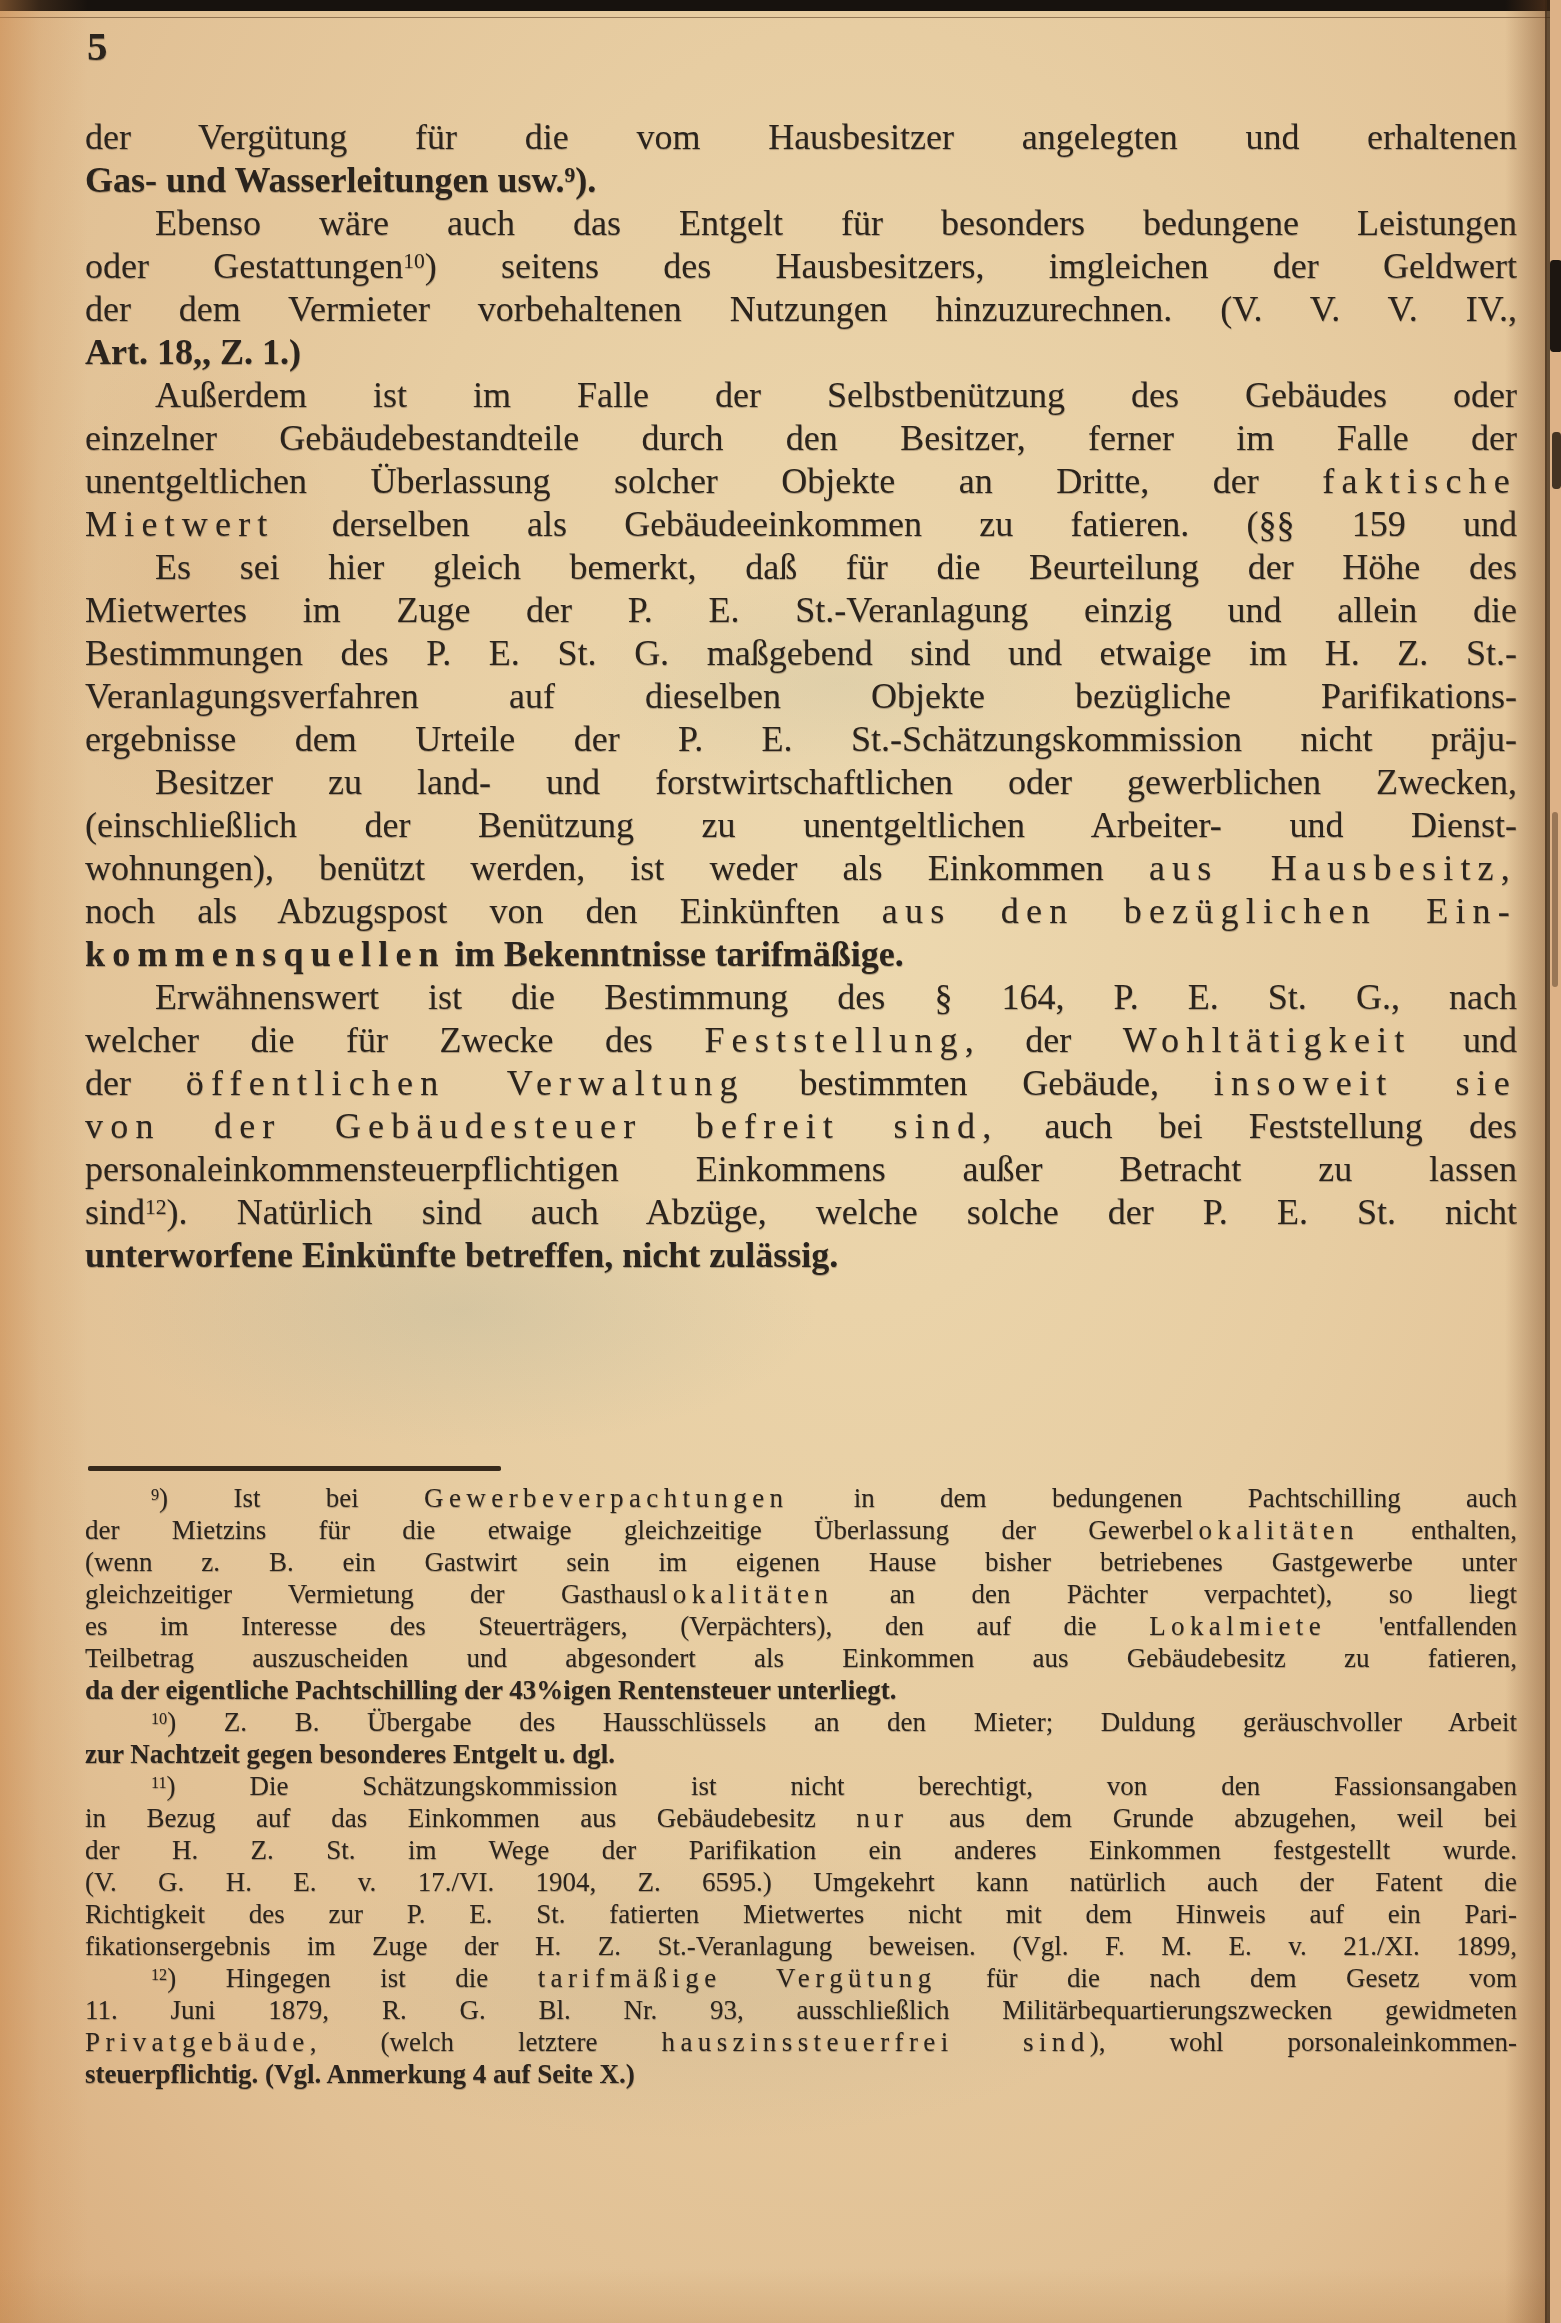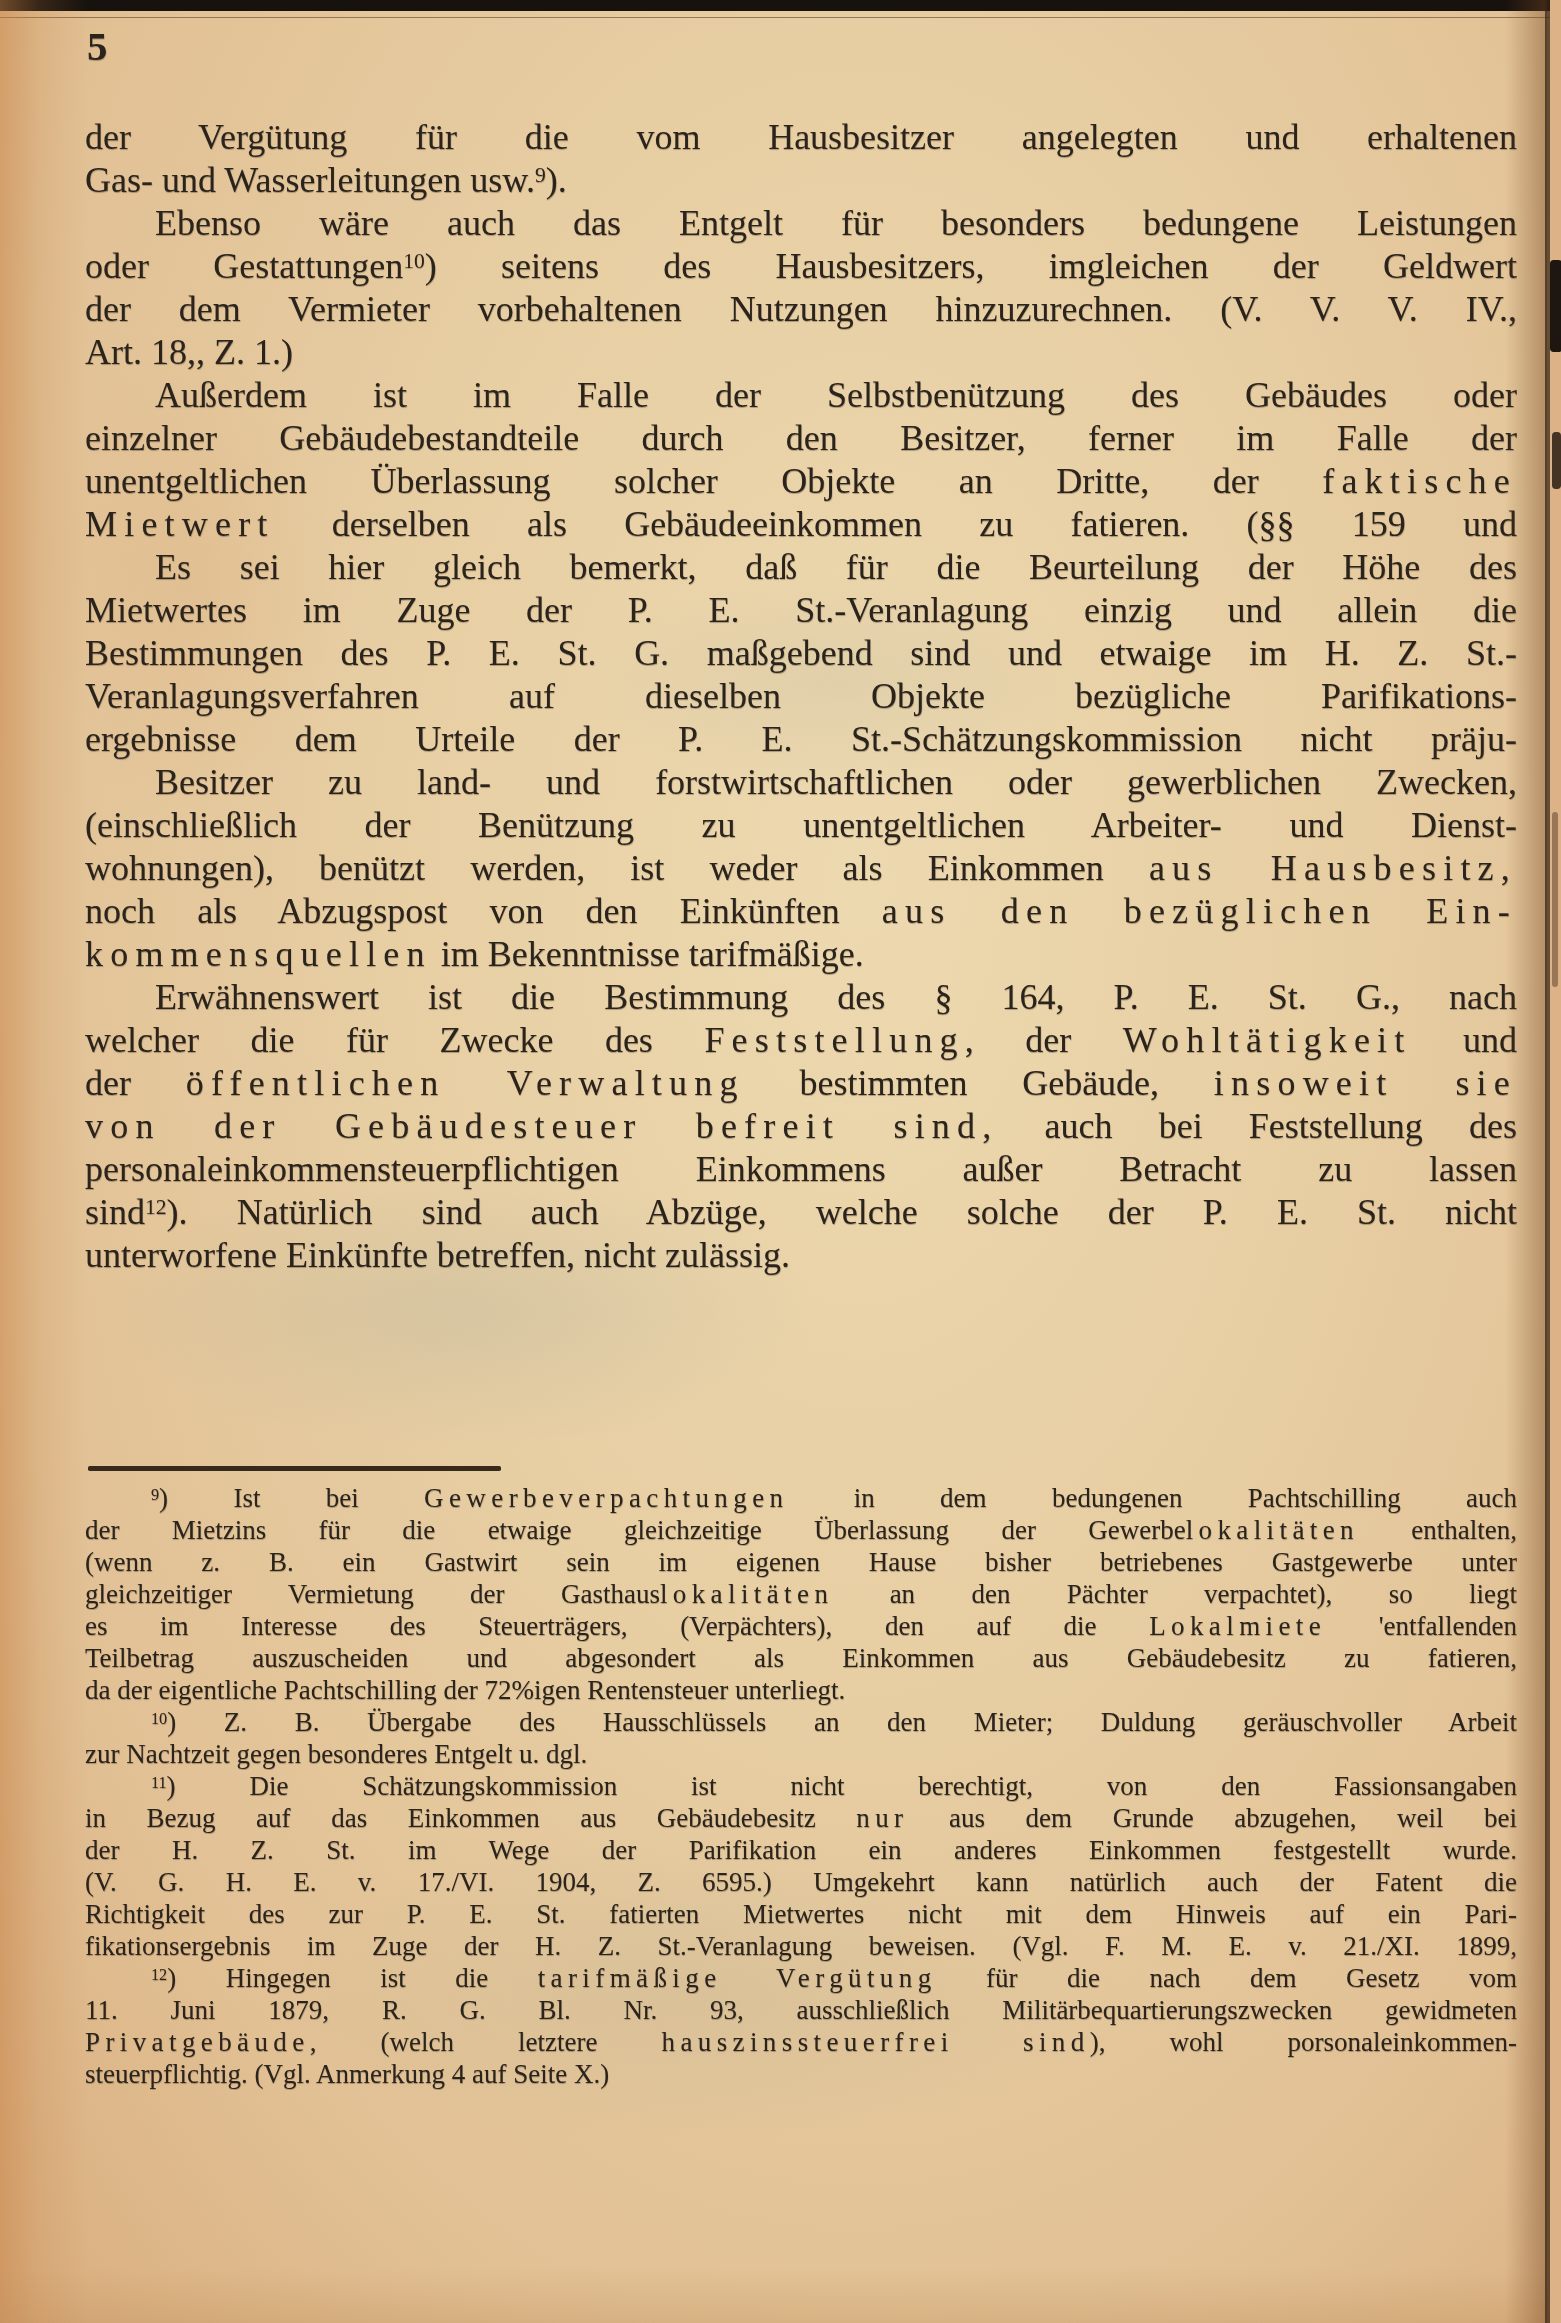--- a/index.html
+++ b/index.html
@@ -38,21 +38,21 @@
     background:radial-gradient(ellipse, rgba(168,162,136,0.18), rgba(168,162,136,0) 70%);}
   .stain.d{left:37px;top:332px;width:305px;height:498px;
     background:radial-gradient(ellipse, rgba(205,152,98,0.16), rgba(205,152,98,0) 70%);}
   
   .page-num{position:absolute;left:87px;top:22px;font-size:41px;font-weight:bold;letter-spacing:0.9px;}
   
   .main-text{position:absolute;left:85px;top:116px;width:1432px;font-size:36px;line-height:43px;}
   .footnotes{position:absolute;left:85px;top:1482px;width:1432px;font-size:27px;line-height:32px;}
   .para{margin:0;}
   .tline{text-align:justify;text-align-last:justify;overflow:hidden;}
-  .tline.last{text-align-last:left;}
+  .tline.last{text-align-last:left;font-weight:bold;}
   .main-text .para.indent .tline:first-child{text-indent:70px;}
   .footnotes .para.indent .tline:first-child{text-indent:66px;}
   .g{letter-spacing:0.2em;}
   .sup{font-size:60%;line-height:0;position:relative;top:-0.45em;letter-spacing:0;}
   .fn-rule{position:absolute;left:88px;top:1466px;width:413px;height:4.6px;background:#372a1c;border-radius:1.8px;}
 </style>
 </head>
 <body>
 
 <div class="scan">
@@ -113,21 +113,21 @@
   <div class="fn-rule"></div>
 
   <div class="footnotes">
       <div class="para indent">
         <div class="tline"><span class="sup">9</span><span>) Ist bei </span><span class="g">Gewerbeverpachtungen</span><span> in dem bedungenen Pachtschilling auch</span></div>
         <div class="tline"><span>der Mietzins für die etwaige gleichzeitige Überlassung der Gewerbe</span><span class="g">lokalitäten</span><span> enthalten,</span></div>
         <div class="tline"><span>(wenn z. B. ein Gastwirt sein im eigenen Hause bisher betriebenes Gastgewerbe unter</span></div>
         <div class="tline"><span>gleichzeitiger Vermietung der Gasthaus</span><span class="g">lokalitäten</span><span> an den Pächter verpachtet), so liegt</span></div>
         <div class="tline"><span>es im Interesse des Steuerträgers, (Verpächters), den auf die </span><span class="g">Lokalmiete</span><span> 'entfallenden</span></div>
         <div class="tline"><span>Teilbetrag auszuscheiden und abgesondert als Einkommen aus Gebäudebesitz zu fatieren,</span></div>
-        <div class="tline last"><span>da der eigentliche Pachtschilling der 72%igen Rentensteuer unterliegt.</span></div>
+        <div class="tline last"><span>da der eigentliche Pachtschilling der 43%igen Rentensteuer unterliegt.</span></div>
       </div>
       <div class="para indent">
         <div class="tline"><span class="sup">10</span><span>) Z. B. Übergabe des Hausschlüssels an den Mieter; Duldung geräuschvoller Arbeit</span></div>
         <div class="tline last"><span>zur Nachtzeit gegen besonderes Entgelt u. dgl.</span></div>
       </div>
       <div class="para indent">
         <div class="tline"><span class="sup">11</span><span>) Die Schätzungskommission ist nicht berechtigt, von den Fassionsangaben</span></div>
         <div class="tline"><span>in Bezug auf das Einkommen aus Gebäudebesitz </span><span class="g">nur</span><span> aus dem Grunde abzugehen, weil bei</span></div>
         <div class="tline"><span>der H. Z. St. im Wege der Parifikation ein anderes Einkommen festgestellt wurde.</span></div>
         <div class="tline"><span>(V. G. H. E. v. 17./VI. 1904, Z. 6595.) Umgekehrt kann natürlich auch der Fatent die</span></div>

